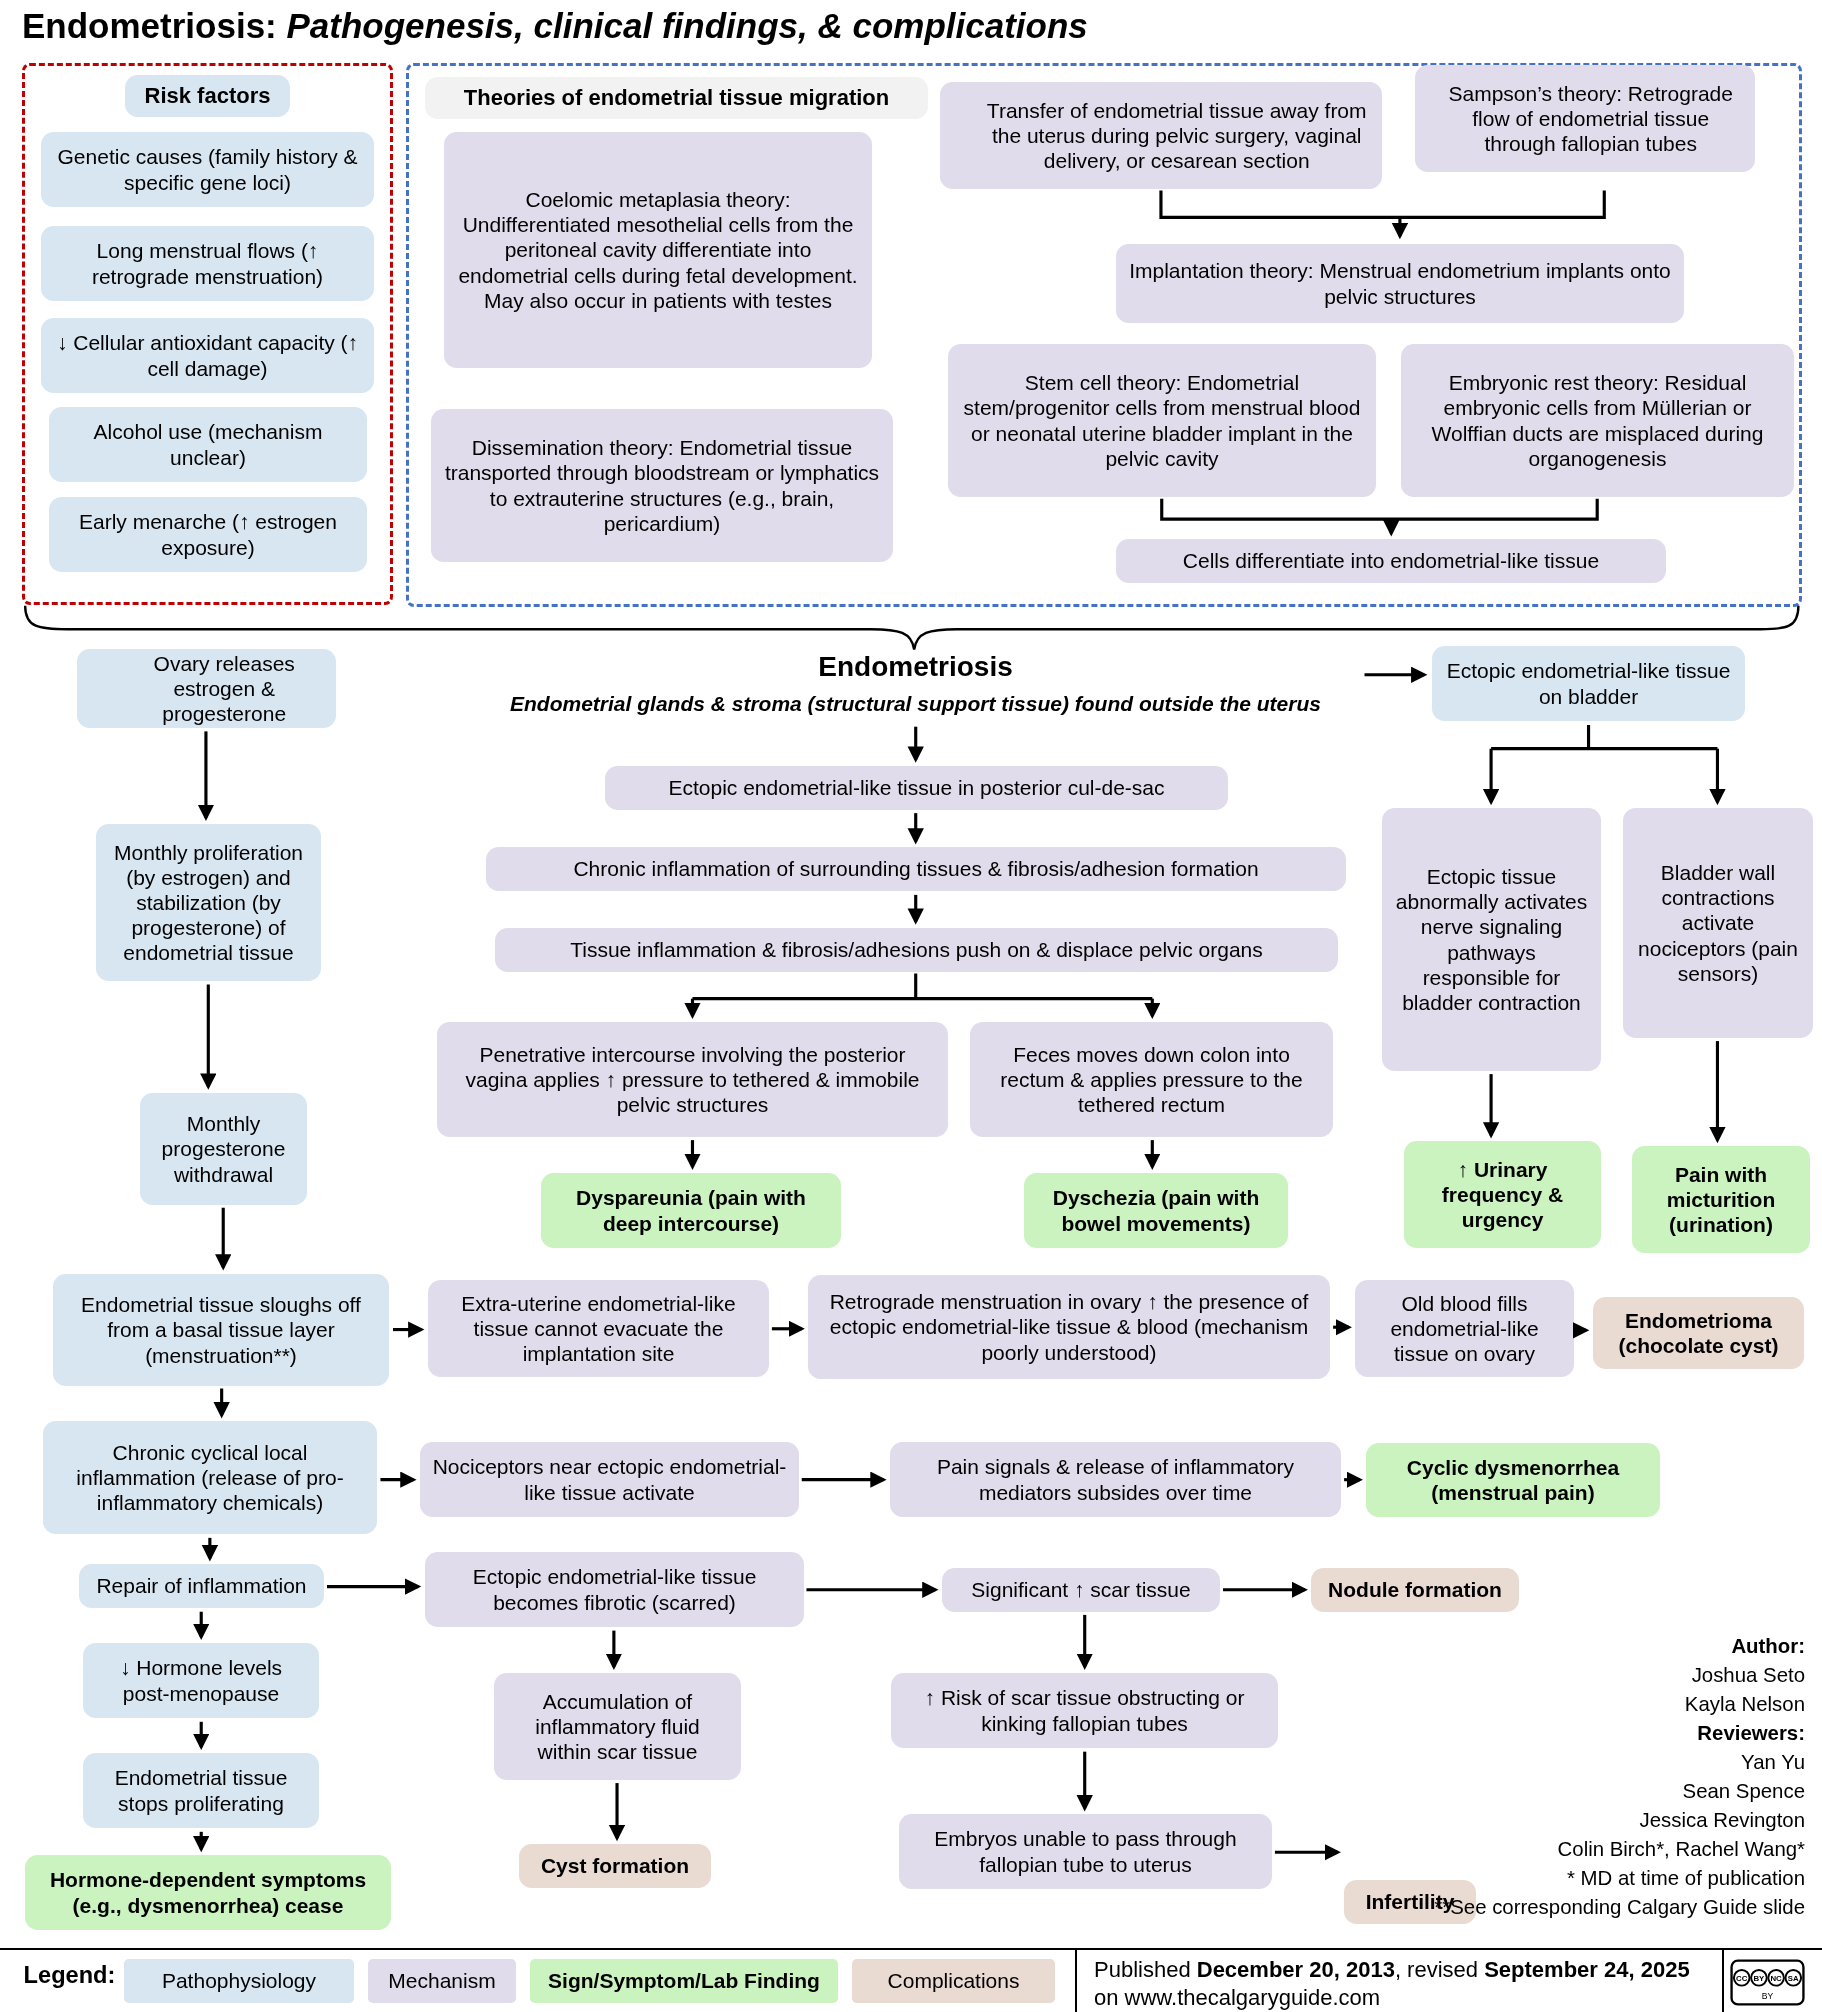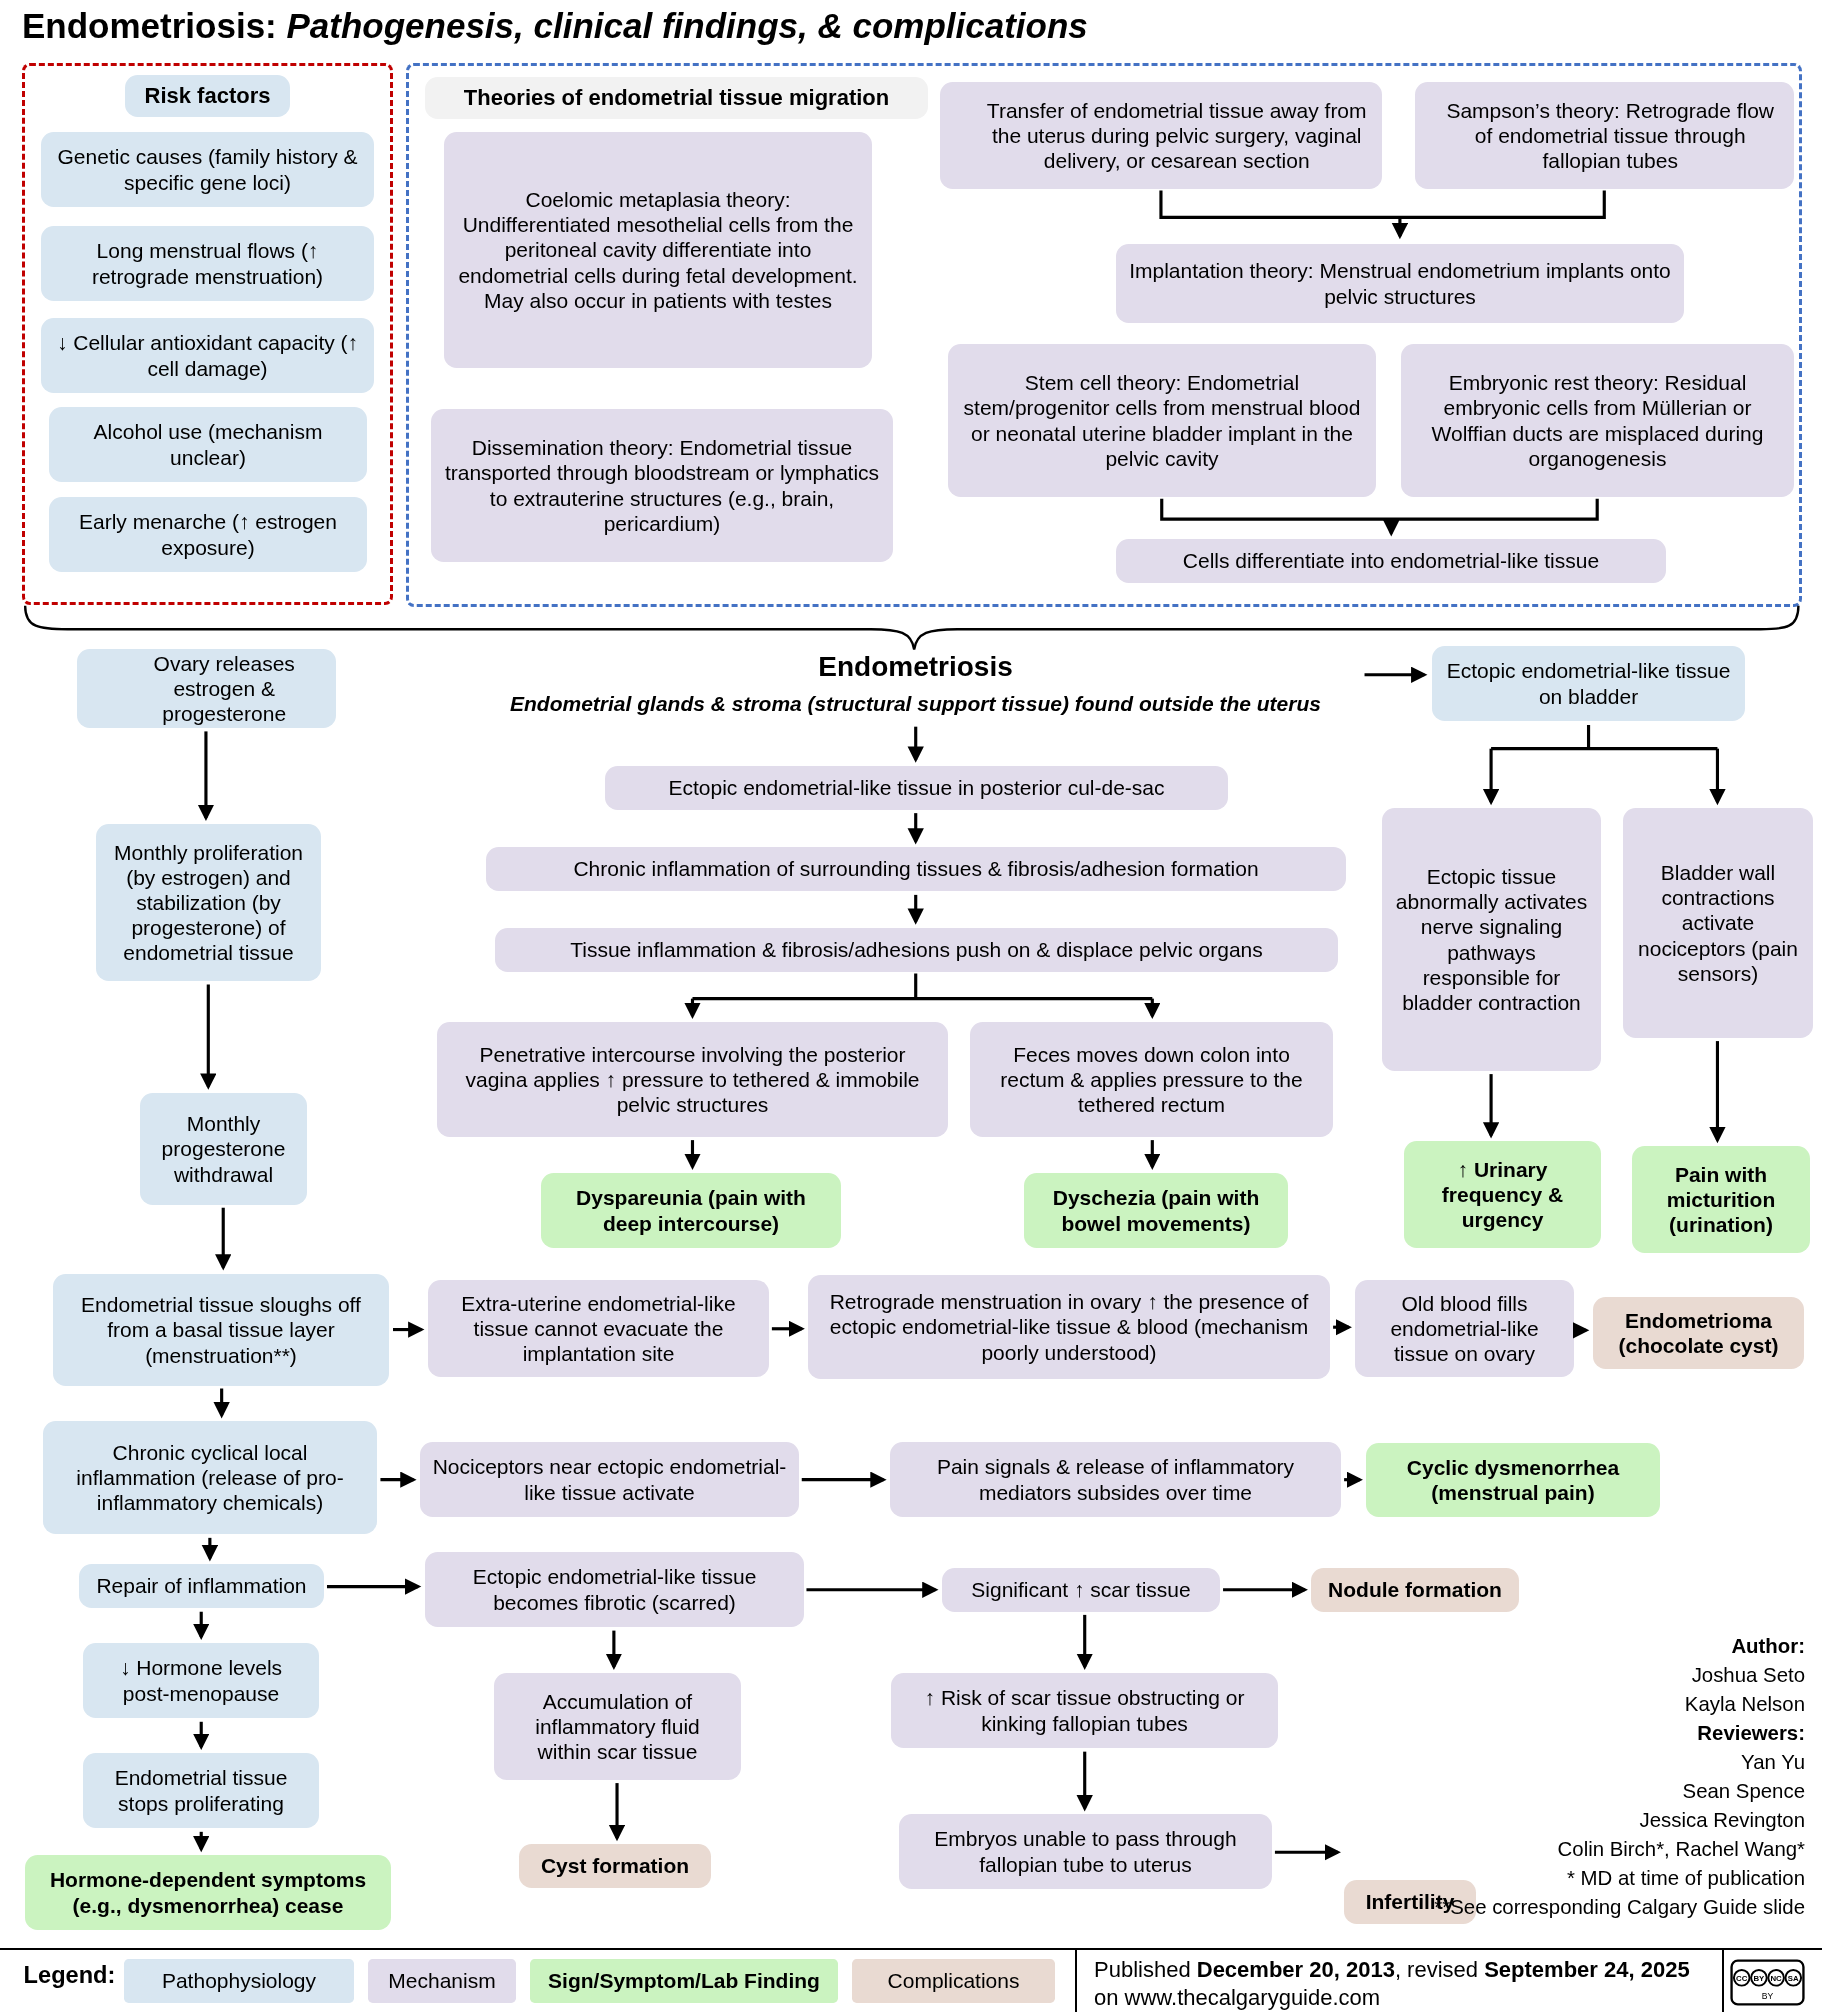--- a/index.html
+++ b/index.html
@@ -48,21 +48,21 @@
 <div class="box patho" style="left:41px;top:226px;width:333px;height:75px;">Long menstrual flows (↑ retrograde menstruation)</div>
 <div class="box patho" style="left:41px;top:318px;width:333px;height:75px;">↓ Cellular antioxidant capacity (↑ cell damage)</div>
 <div class="box patho" style="left:49px;top:407px;width:318px;height:75px;">Alcohol use (mechanism unclear)</div>
 <div class="box patho" style="left:49px;top:497px;width:318px;height:75px;">Early menarche (↑ estrogen exposure)</div>
 
 <div class="panel theory" style="left:406px;top:63px;width:1396px;height:544px;"></div>
 <div class="box hdr" style="left:425px;top:77px;width:503px;height:42px;background:#f2f2f2;">Theories of endometrial tissue migration</div>
 <div class="box mech" style="left:444px;top:132px;width:428px;height:236px;">Coelomic metaplasia theory: Undifferentiated mesothelial cells from the peritoneal cavity differentiate into endometrial cells during fetal development. May also occur in patients with testes</div>
 <div class="box mech" style="left:431px;top:409px;width:462px;height:153px;">Dissemination theory: Endometrial tissue transported through bloodstream or lymphatics to extrauterine structures (e.g., brain, pericardium)</div>
 <div class="box mech" style="left:940px;top:82px;width:442px;height:107px;padding-left:44px;">Transfer of endometrial tissue away from the uterus during pelvic surgery, vaginal delivery, or cesarean section</div>
-<div class="box mech" style="left:1415px;top:82px;width:379px;height:107px;padding-left:24px;">Sampson’s theory: Retrograde flow of endometrial tissue through fallopian tubes</div>
+<div class="box mech" style="left:1415px;top:65px;width:340px;height:107px;padding-left:24px;">Sampson’s theory: Retrograde flow of endometrial tissue through fallopian tubes</div>
 <div class="box mech" style="left:1116px;top:244px;width:568px;height:79px;">Implantation theory: Menstrual endometrium implants onto pelvic structures</div>
 <div class="box mech" style="left:948px;top:344px;width:428px;height:153px;">Stem cell theory: Endometrial stem/progenitor cells from menstrual blood or neonatal uterine bladder implant in the pelvic cavity</div>
 <div class="box mech" style="left:1401px;top:344px;width:393px;height:153px;">Embryonic rest theory: Residual embryonic cells from Müllerian or Wolffian ducts are misplaced during organogenesis</div>
 <div class="box mech" style="left:1116px;top:539px;width:550px;height:44px;">Cells differentiate into endometrial-like tissue</div>
 
 <div class="main-heading">Endometriosis</div>
 <div class="main-sub">Endometrial glands &amp; stroma (structural support tissue) found outside the uterus</div>
 
 <div class="box patho" style="left:77px;top:649px;width:259px;height:79px;padding-left:48px;">Ovary releases estrogen &amp; progesterone</div>
 <div class="box patho" style="left:96px;top:824px;width:225px;height:157px;">Monthly proliferation (by estrogen) and stabilization (by progesterone) of endometrial tissue</div>

